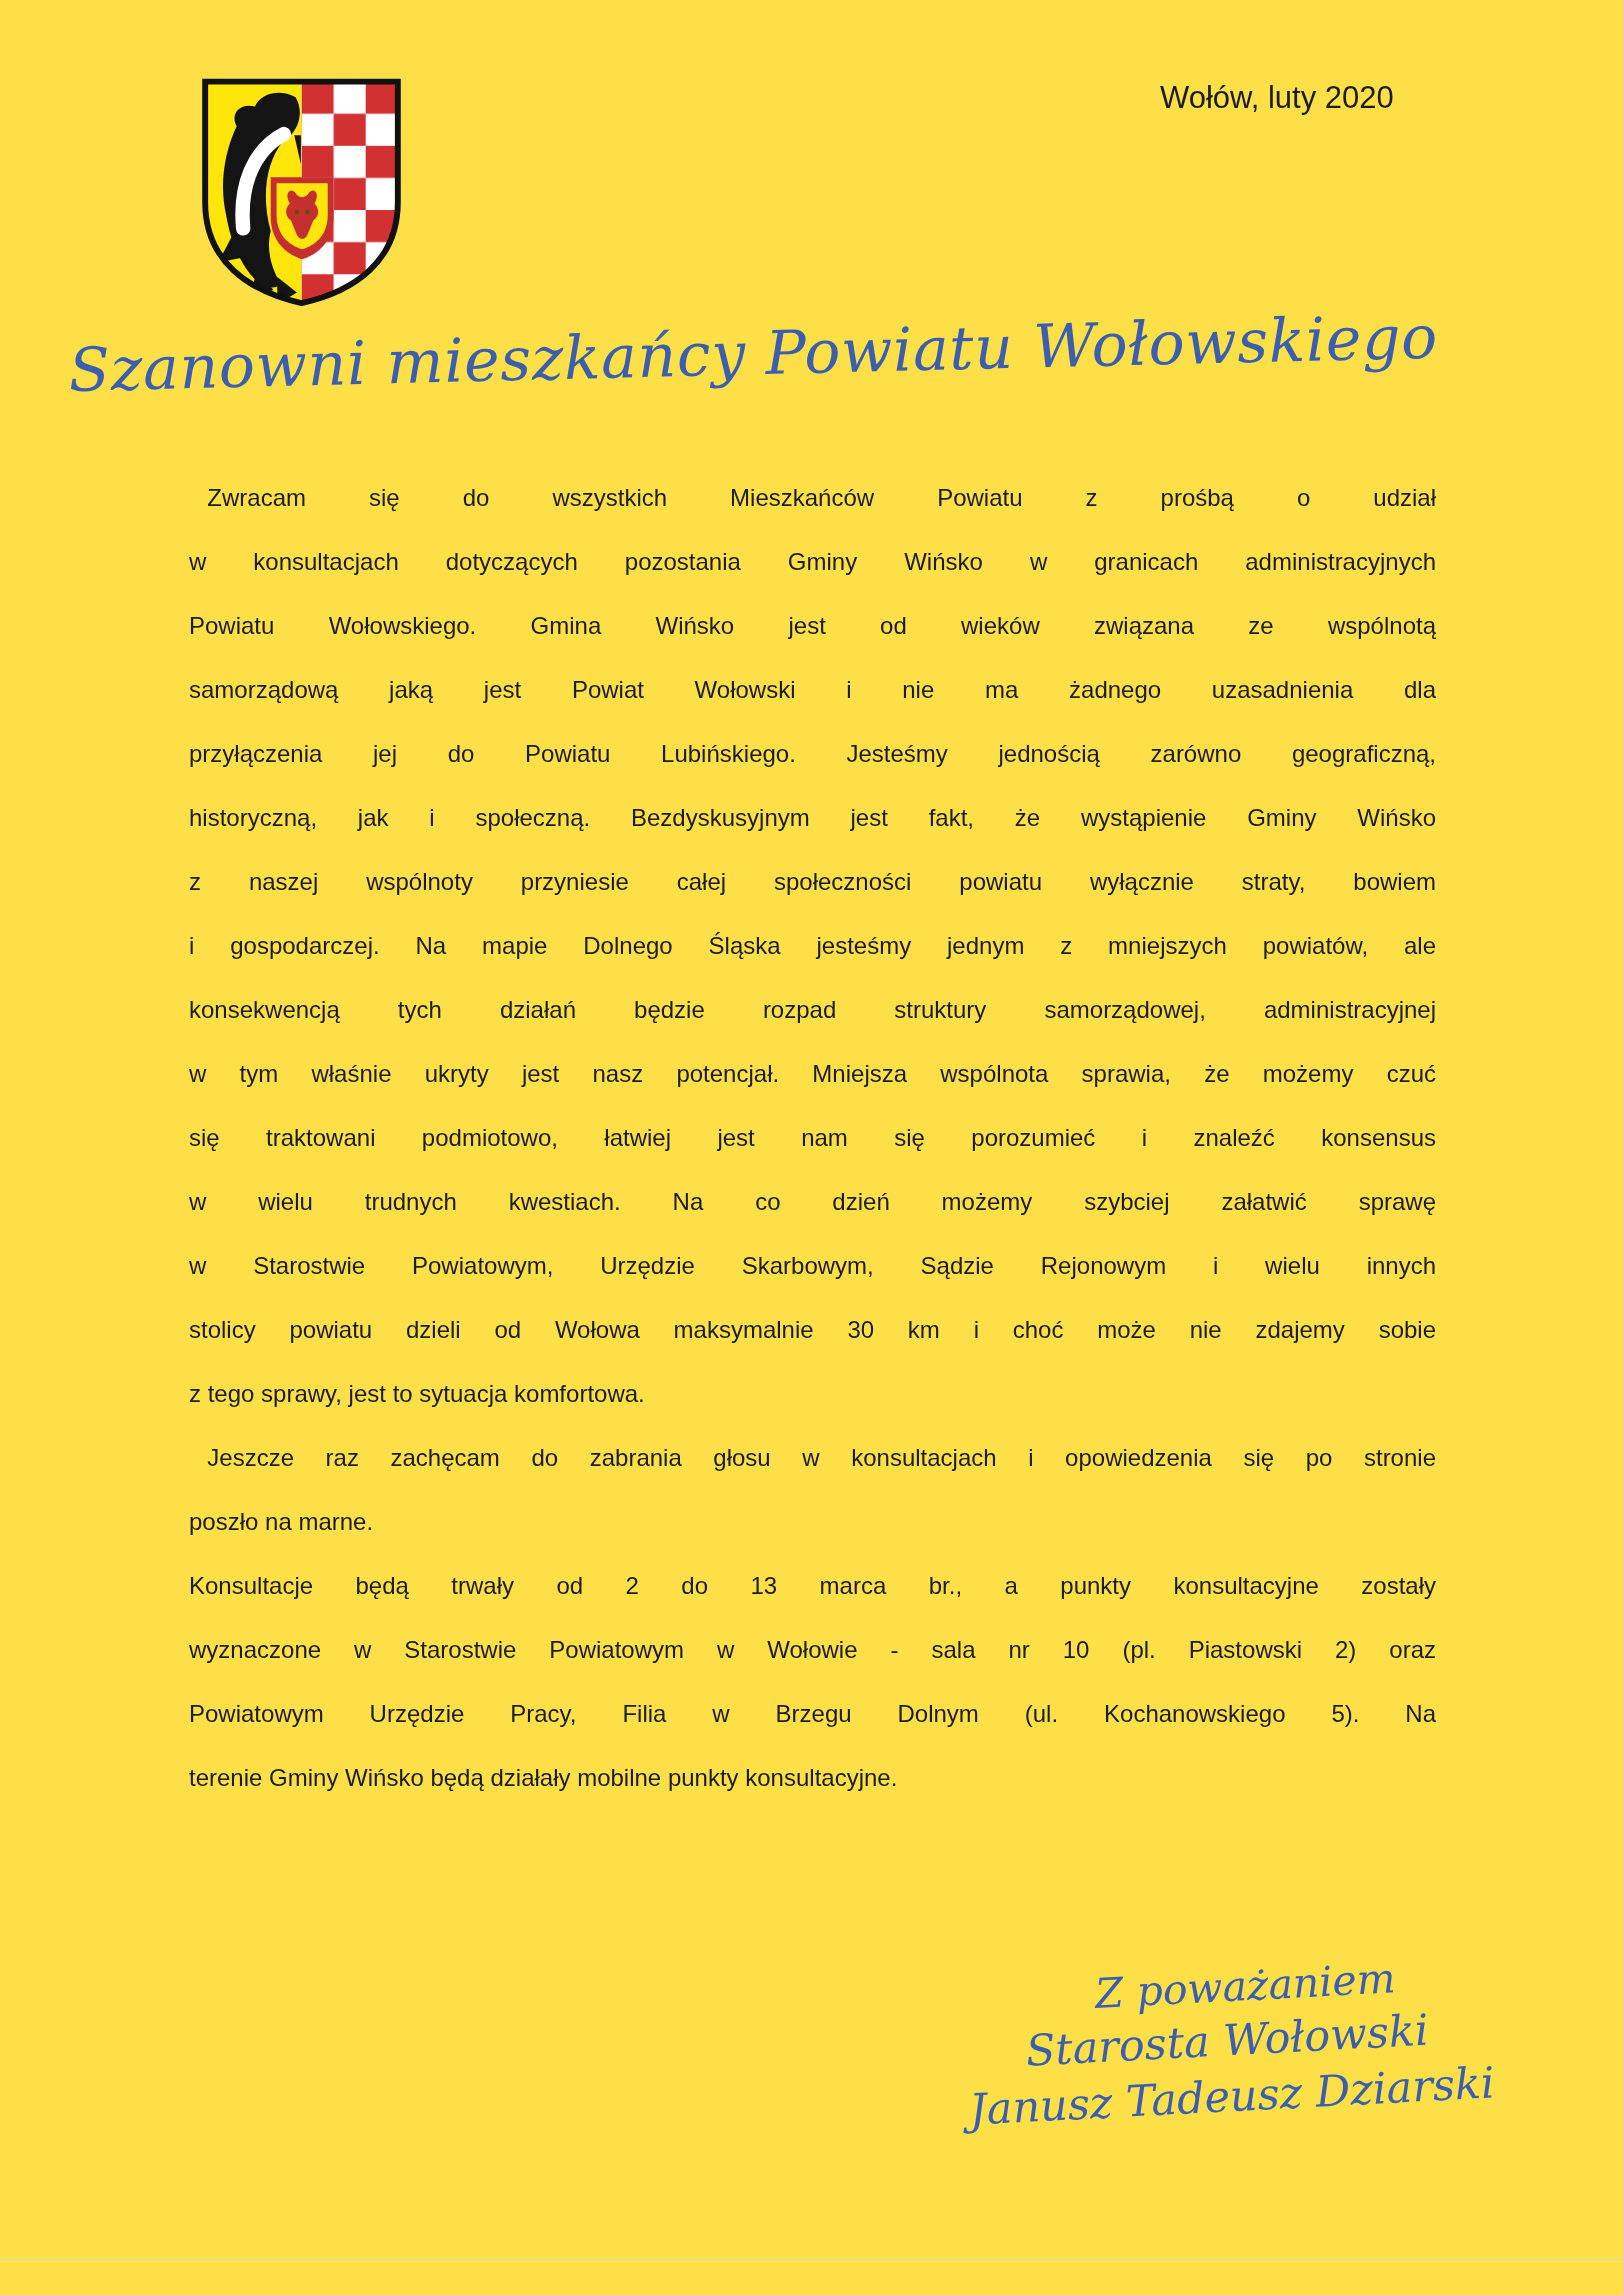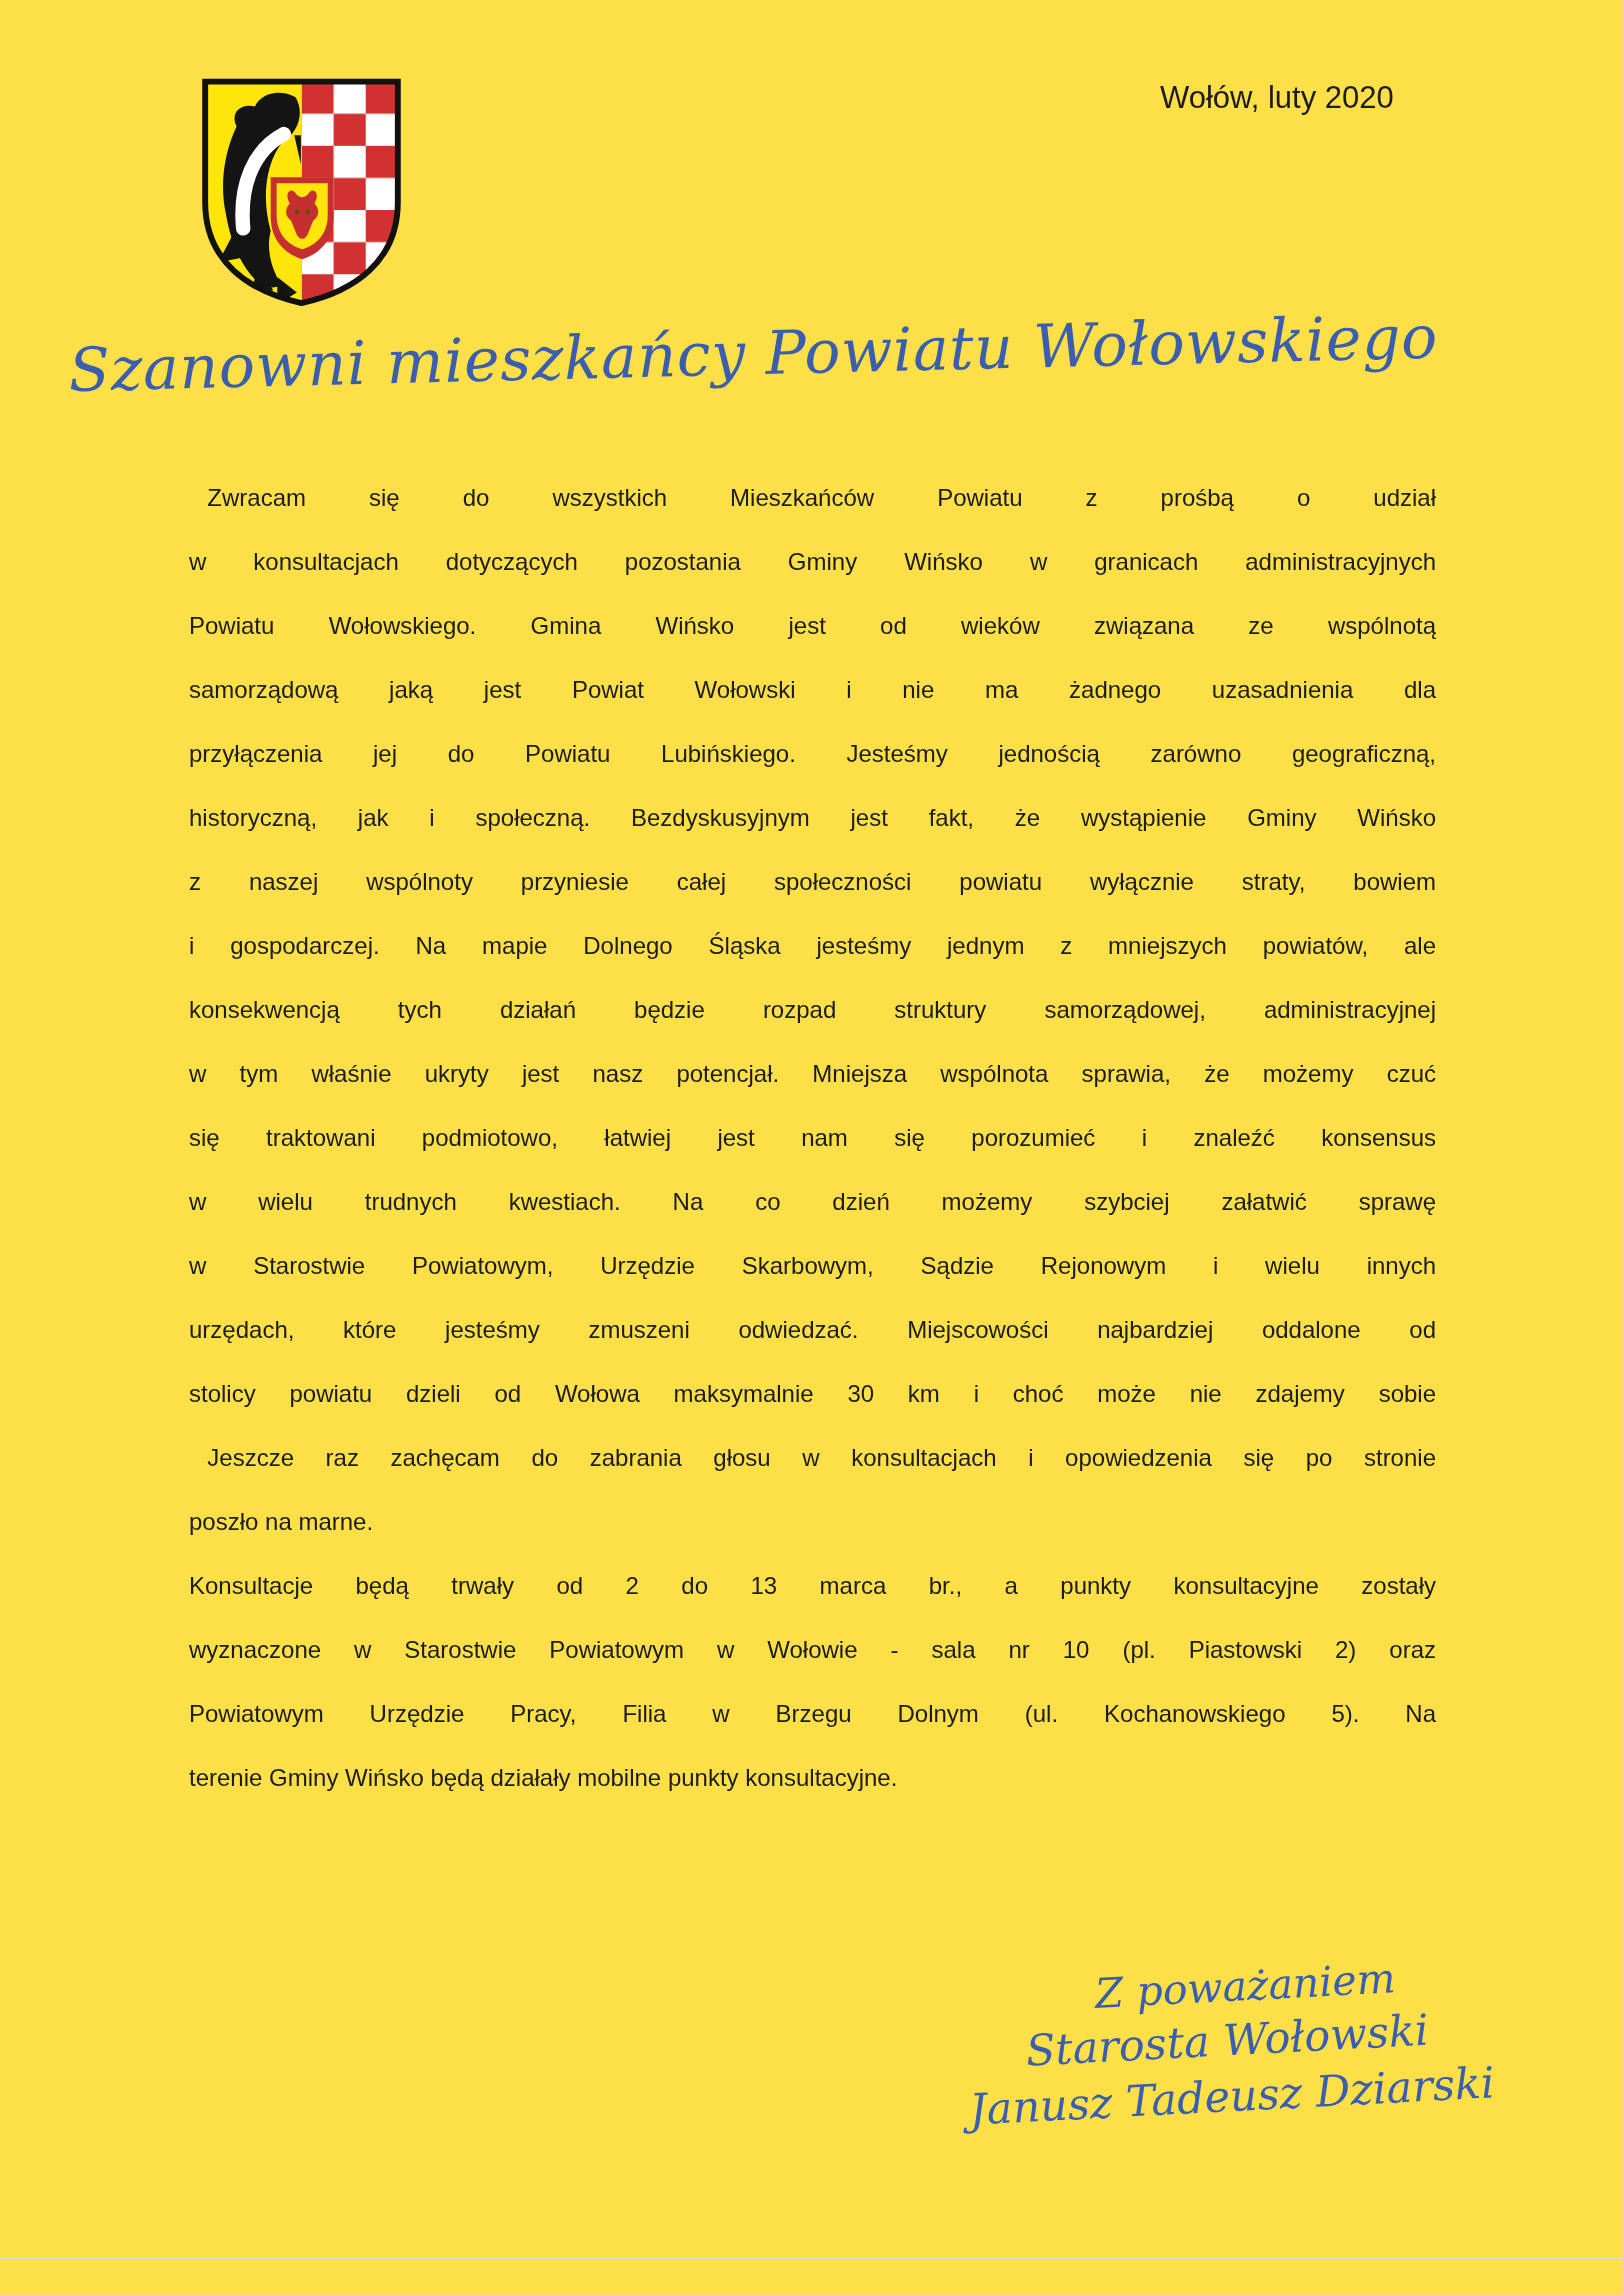--- a/index.html
+++ b/index.html
@@ -110,22 +110,22 @@
       <div class="line"><span>samorządową jaką jest Powiat Wołowski i nie ma żadnego uzasadnienia dla</span></div>
       <div class="line"><span>przyłączenia jej do Powiatu Lubińskiego. Jesteśmy jednością zarówno geograficzną,</span></div>
       <div class="line"><span>historyczną, jak i społeczną. Bezdyskusyjnym jest fakt, że wystąpienie Gminy Wińsko</span></div>
       <div class="line"><span>z naszej wspólnoty przyniesie całej społeczności powiatu wyłącznie straty, bowiem</span></div>
       <div class="line"><span>i gospodarczej. Na mapie Dolnego Śląska jesteśmy jednym z mniejszych powiatów, ale</span></div>
       <div class="line"><span>konsekwencją tych działań będzie rozpad struktury samorządowej, administracyjnej</span></div>
       <div class="line"><span>w tym właśnie ukryty jest nasz potencjał. Mniejsza wspólnota sprawia, że możemy czuć</span></div>
       <div class="line"><span>się traktowani podmiotowo, łatwiej jest nam się porozumieć i znaleźć konsensus</span></div>
       <div class="line"><span>w wielu trudnych kwestiach. Na co dzień możemy szybciej załatwić sprawę</span></div>
       <div class="line"><span>w Starostwie Powiatowym, Urzędzie Skarbowym, Sądzie Rejonowym i wielu innych</span></div>
-      <div class="line"><span>urzędach, które jesteśmy zmuszeni odwiedzać. Miejscowości najbardziej oddalone od</span></div>
       <div class="line"><span>stolicy powiatu dzieli od Wołowa maksymalnie 30 km i choć może nie zdajemy sobie</span></div>
+      <div class="line noj"><span>z tego sprawy, jest to sytuacja komfortowa.</span></div>
       <div class="line ind"><span>Jeszcze raz zachęcam do zabrania głosu w konsultacjach i opowiedzenia się po stronie</span></div>
       <div class="line noj"><span>poszło na marne.</span></div>
       <div class="line"><span>Konsultacje będą trwały od </span><span class="b">2 do 13 marca br</span><span>., a punkty konsultacyjne zostały</span></div>
       <div class="line"><span>wyznaczone w </span><span class="b">Starostwie Powiatowym w Wołowie - sala nr 10 (pl. Piastowski 2) oraz</span></div>
       <div class="line"><span class="b">Powiatowym Urzędzie Pracy, Filia w Brzegu Dolnym (ul. Kochanowskiego 5). Na</span></div>
       <div class="line noj"><span class="b">terenie Gminy Wińsko będą działały mobilne punkty konsultacyjne.</span></div>
     </div>
 
   <div class="signature">
     <div class="sig-closing">Z poważaniem</div>

